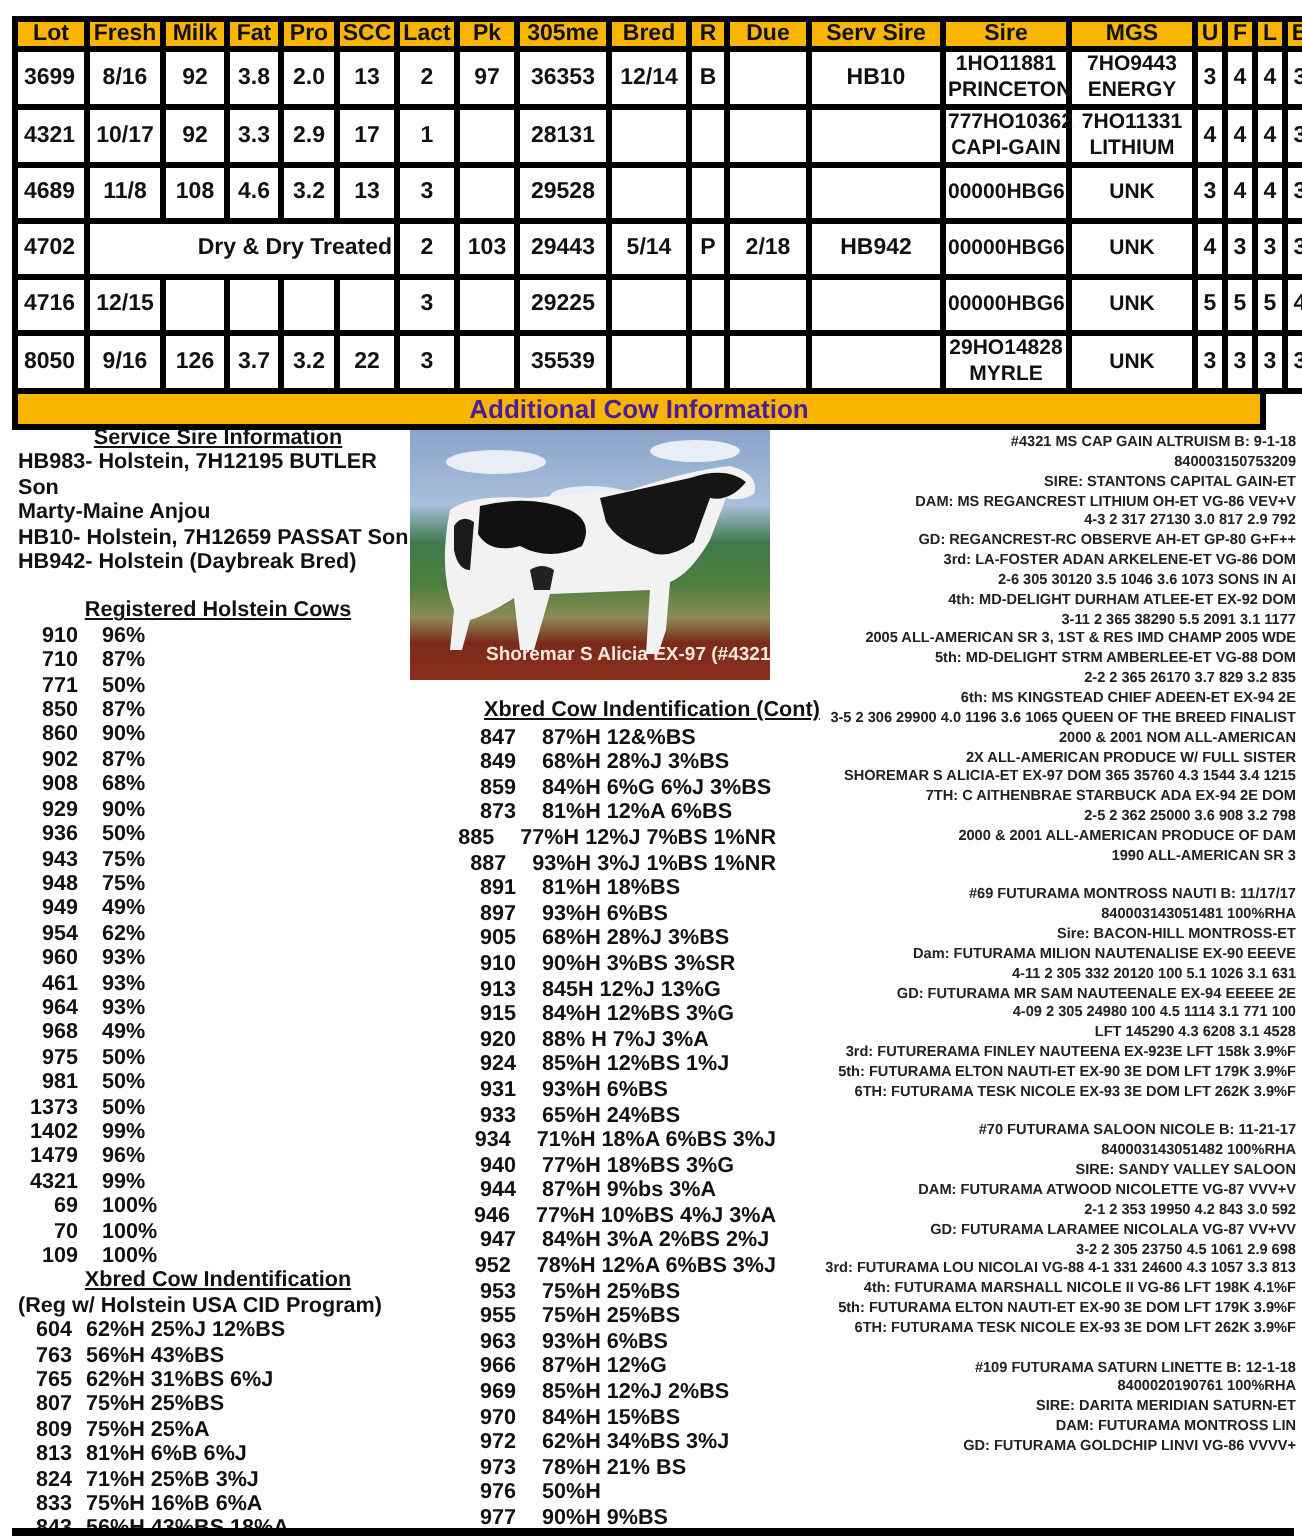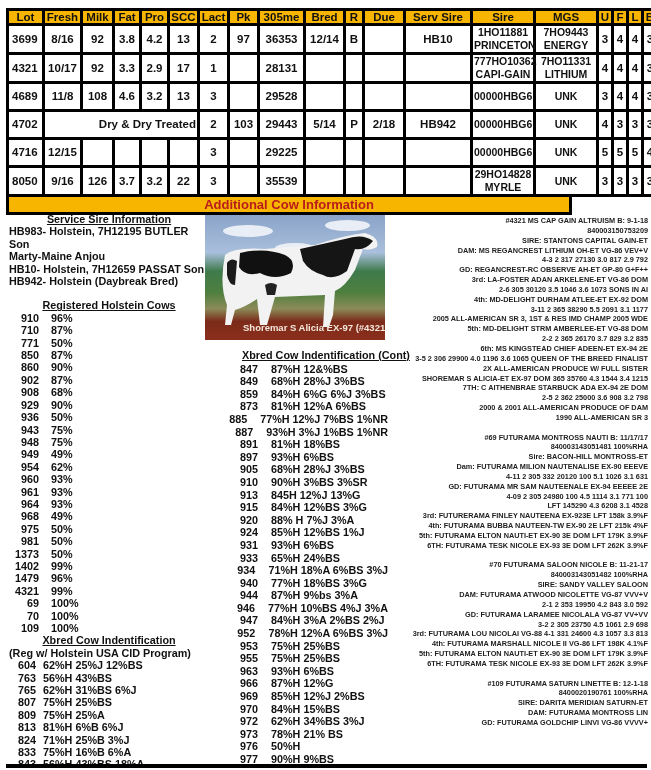--- a/index.html
+++ b/index.html
@@ -9,21 +9,21 @@
   #sheet { position: absolute; left: 6px; top: 8px; width: 641px; }
 
   table.lots { border-collapse: collapse; width: 641px; table-layout: fixed; }
   table.lots th, table.lots td { border: 3px solid #000; text-align: center; font-weight: bold; }
   table.lots th { background: #f7b500; font-size: 11.5px; height: 14px; padding: 0; line-height: 12px; }
   table.lots td { font-size: 11.5px; height: 28px; padding: 0 1px; line-height: 13px; background: #fff; }
   table.lots td.lot { text-align: left; padding-left: 3px; }
   table.lots td.fresh { text-align: right; padding-left: 3px; }
   table.lots td.two { font-size: 10.5px; line-height: 13px; }
   .infobar { background: #f7b500; border: 3px solid #000; border-top: none; height: 18px;
-             font-weight: bold; font-size: 13px; text-align: center; line-height: 15px; color:#b91c1c; width: 566px; }
+             font-weight: bold; font-size: 13px; text-align: center; line-height: 15px; color:#4c1d95; width: 627px; }
 
   .lower { position: absolute; top: 213px; left: 0; width: 651px; height: 557px; }
   .col1 { position: absolute; left: 9px; top: 0; width: 200px; font-weight: bold; font-size: 10.8px; line-height: 12.4px; }
   .col1 .h { text-decoration: underline; text-align: center; }
   .col1 .gap { height: 12px; }
   .row { display: flex; }
   .row .id { width: 32px; text-align: right; padding-right: 2px; }
   .row .val { padding-left: 10px; }
   .row.x .id { width: 29px; }
   .row.x .val { padding-left: 5px; }
@@ -92,21 +92,21 @@
           <th>L</th>
           <th>B</th>
         </tr>
     </thead>
     <tbody id="tbody">
         <tr>
           <td class="lot">3699</td>
           <td>8/16</td>
           <td>92</td>
           <td>3.8</td>
-          <td>4.2</td>
+          <td>2.0</td>
           <td>13</td>
           <td>2</td>
           <td>97</td>
           <td>36353</td>
           <td>12/14</td>
           <td>B</td>
           <td></td>
           <td>HB10</td>
           <td class="two">
             <div>1HO11881</div>
@@ -312,21 +312,21 @@
         </div>
         <div class="row">
           <span class="id">954</span>
           <span class="val">62%</span>
         </div>
         <div class="row">
           <span class="id">960</span>
           <span class="val">93%</span>
         </div>
         <div class="row">
-          <span class="id">961</span>
+          <span class="id">461</span>
           <span class="val">93%</span>
         </div>
         <div class="row">
           <span class="id">964</span>
           <span class="val">93%</span>
         </div>
         <div class="row">
           <span class="id">968</span>
           <span class="val">49%</span>
         </div>
@@ -567,39 +567,39 @@
         <div>GD: REGANCREST-RC OBSERVE AH-ET GP-80 G+F++</div>
         <div>3rd: LA-FOSTER ADAN ARKELENE-ET VG-86 DOM</div>
         <div>2-6 305 30120 3.5 1046 3.6 1073   SONS IN AI</div>
         <div>4th: MD-DELIGHT DURHAM ATLEE-ET EX-92 DOM</div>
         <div>3-11 2 365 38290 5.5 2091 3.1 1177</div>
         <div>2005 ALL-AMERICAN SR 3, 1ST &amp; RES IMD CHAMP 2005 WDE</div>
         <div>5th: MD-DELIGHT STRM AMBERLEE-ET VG-88 DOM</div>
         <div>2-2 2 365 26170 3.7 829 3.2 835</div>
         <div>6th: MS KINGSTEAD CHIEF ADEEN-ET EX-94 2E</div>
         <div>3-5 2 306 29900 4.0 1196 3.6 1065  QUEEN OF THE BREED FINALIST</div>
+        <div>2000 &amp; 2001 NOM ALL-AMERICAN</div>
         <div>2X ALL-AMERICAN PRODUCE W/ FULL SISTER</div>
         <div>SHOREMAR S ALICIA-ET EX-97 DOM  365 35760 4.3 1544 3.4 1215</div>
         <div>7TH: C AITHENBRAE STARBUCK ADA EX-94 2E DOM</div>
         <div>2-5 2 362 25000 3.6 908 3.2 798</div>
         <div>2000 &amp; 2001 ALL-AMERICAN PRODUCE OF DAM</div>
         <div>1990 ALL-AMERICAN SR 3</div>
       </div>
       <div class="gap"></div>
       <div>
         <div>#69 FUTURAMA MONTROSS NAUTI  B: 11/17/17</div>
         <div>840003143051481 100%RHA</div>
         <div>Sire: BACON-HILL MONTROSS-ET</div>
         <div>Dam: FUTURAMA MILION NAUTENALISE EX-90 EEEVE</div>
         <div>4-11 2 305  332  20120 100 5.1 1026 3.1  631</div>
         <div>GD: FUTURAMA MR SAM NAUTEENALE EX-94 EEEEE 2E</div>
         <div>4-09 2 305 24980 100 4.5 1114 3.1  771 100</div>
         <div>LFT 145290 4.3 6208 3.1 4528</div>
         <div>3rd: FUTURERAMA FINLEY NAUTEENA EX-923E LFT 158k 3.9%F</div>
-        <div>4th: FUTURAMA BUBBA NAUTEEN-TW EX-90 2E LFT 215k 4%F</div>
         <div>5th: FUTURAMA ELTON NAUTI-ET EX-90 3E DOM LFT 179K 3.9%F</div>
         <div>6TH: FUTURAMA TESK NICOLE EX-93 3E DOM LFT 262K 3.9%F</div>
       </div>
       <div class="gap"></div>
       <div>
         <div>#70 FUTURAMA SALOON NICOLE B: 11-21-17</div>
         <div>840003143051482 100%RHA</div>
         <div>SIRE: SANDY VALLEY SALOON</div>
         <div>DAM: FUTURAMA ATWOOD NICOLETTE VG-87 VVV+V</div>
         <div>2-1 2 353 19950 4.2 843 3.0 592</div>

